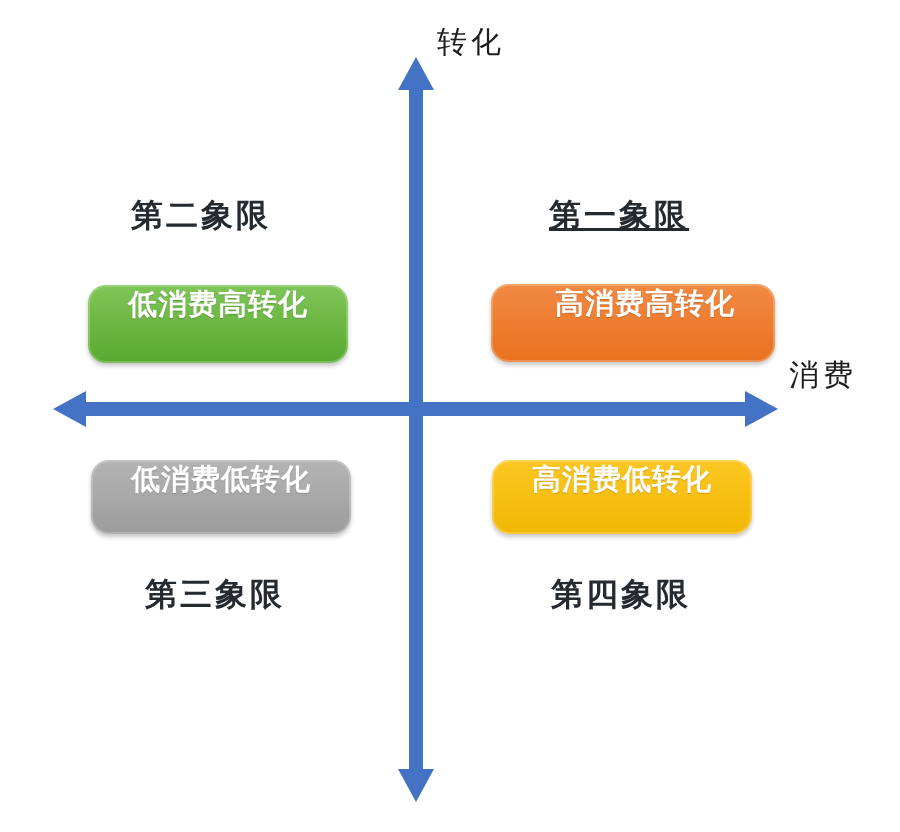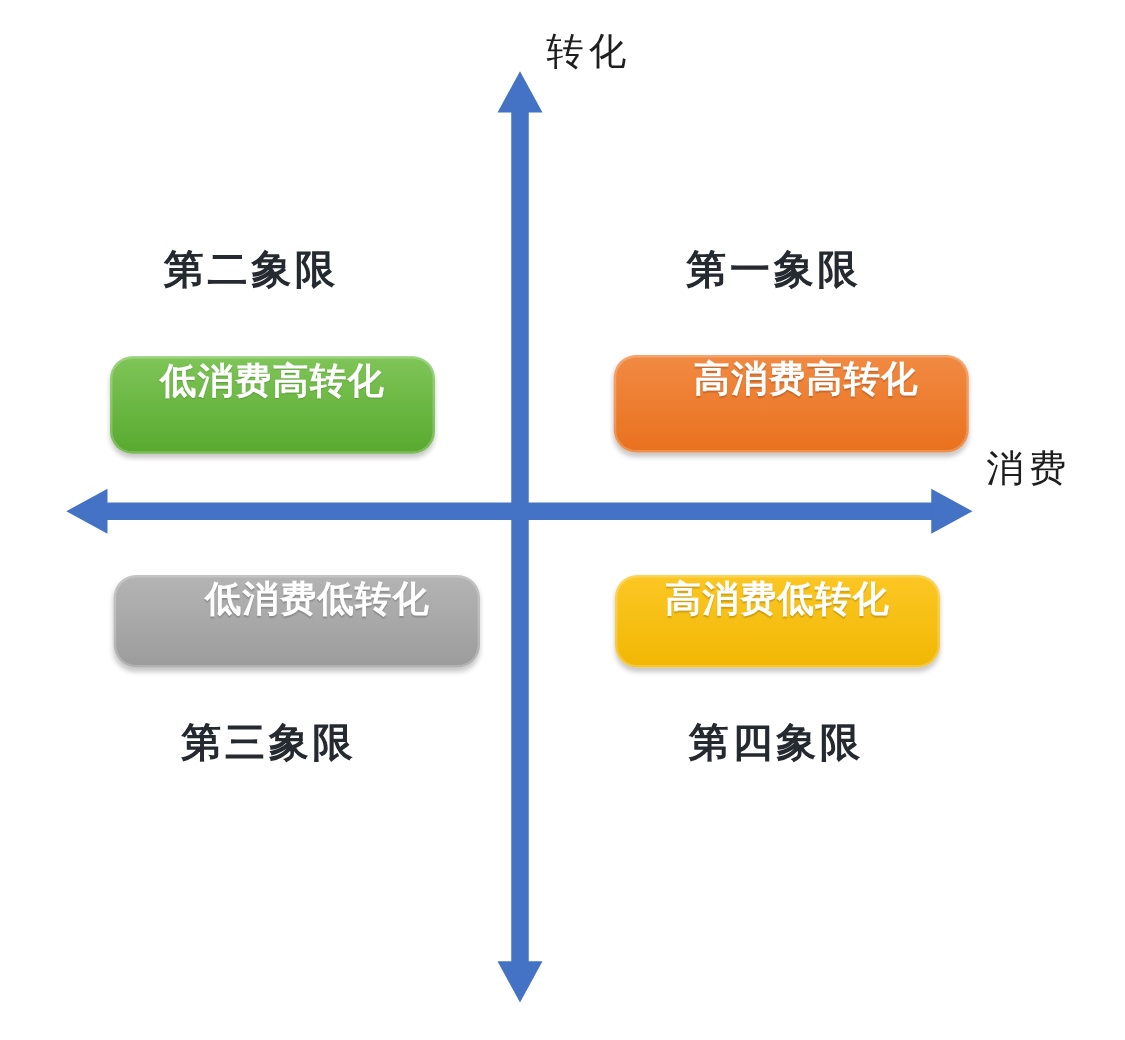--- a/index.html
+++ b/index.html
@@ -22,37 +22,37 @@
   .y-axis-label{left:471px;top:42px;}
   .x-axis-label{left:823px;top:375px;}
 
   .quad-label{
     position:absolute;
     transform:translate(-50%,-50%);
     font-size:32px;font-weight:bold;color:#252a31;
     letter-spacing:3px;white-space:nowrap;
   }
   .quad-label.q2{left:201px;top:216px;}
-  .quad-label.q1{left:619px;top:216px;}
+  .quad-label.q1{left:619px;top:216px;text-decoration:underline;}
   .quad-label.q3{left:215px;top:595px;}
   .quad-label.q4{left:621px;top:595px;}
 
   .pill{
     position:absolute;
     width:260px;height:78px;
     border-radius:18px;
     display:flex;justify-content:center;
     font-size:29px;font-weight:bold;color:#ffffff;
     letter-spacing:1px;white-space:nowrap;
     box-shadow:0 3px 4px rgba(0,0,0,0.22), inset 0 0 0 2px rgba(255,255,255,0.22);
     text-shadow:0 1px 1px rgba(0,0,0,0.18);
   }
   .pill.green {left:88px; top:285px; background:linear-gradient(180deg,#7fc558,#58a92f);}
   .pill.orange{left:491px;top:284px; background:linear-gradient(180deg,#f18a43,#e9711e);padding-left:24px;}
-  .pill.gray  {left:91px; top:460px; height:74px; background:linear-gradient(180deg,#b4b4b4,#9c9c9c);padding-left:33px;}
+  .pill.gray  {left:91px; top:460px; height:74px; background:linear-gradient(180deg,#b4b4b4,#9c9c9c);}
   .pill.yellow{left:492px;top:460px; height:74px; background:linear-gradient(180deg,#fcc724,#f1b703);}
 </style>
 </head>
 <body>
 
 <div class="stage">
 
   <svg class="axes-svg" viewBox="0 0 900 832" aria-hidden="true">
 
     <line x1="416" y1="88" x2="416" y2="772" stroke-width="14" stroke="#4472C4"></line>

